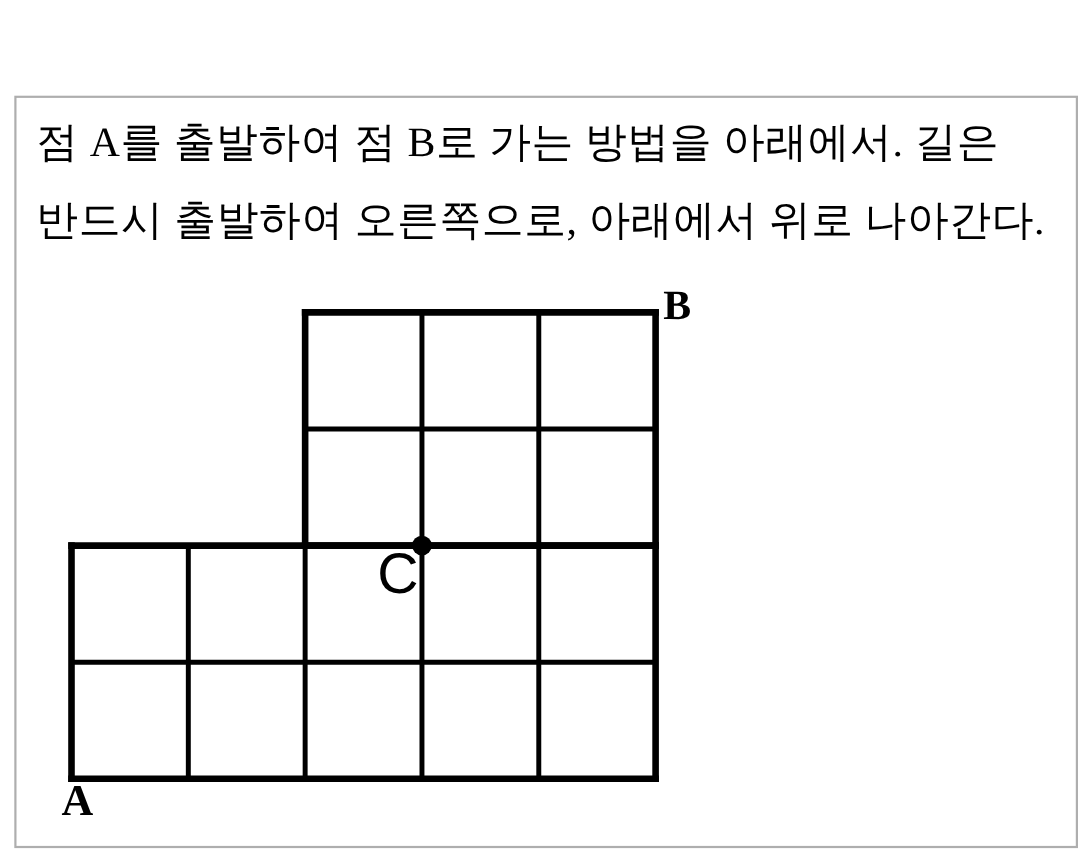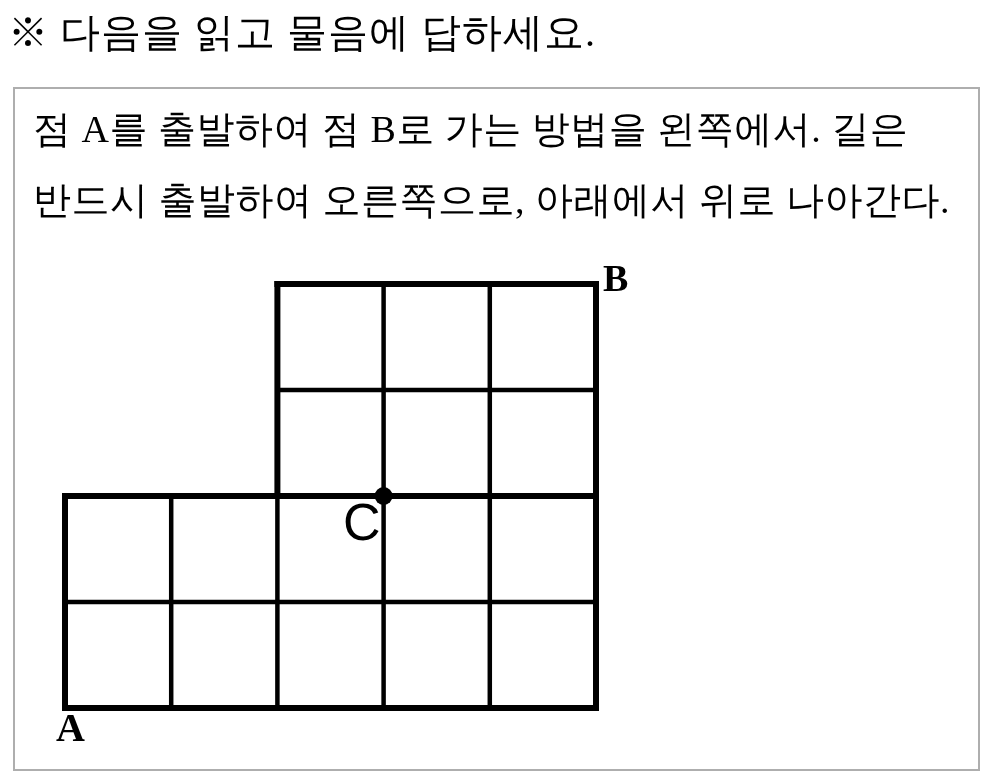--- a/index.html
+++ b/index.html
@@ -62,25 +62,24 @@
     left: 343px; top: 496px; font-size: 52px;
     font-family: "Liberation Sans", "DejaVu Sans", sans-serif;
     font-weight: normal;
   }
 </style>
 </head>
 <body>
 
 <div class="page">
 
-  <div class="instruction">※ 다음을 읽고 물음에 답하세요.</div>
 
   <div class="problem-box"></div>
 
-  <div class="problem-line l1">점 A를 출발하여 점 B로 가는 방법을 왼쪽에서. 길은</div>
+  <div class="problem-line l1">점 A를 출발하여 점 B로 가는 방법을 아래에서. 길은</div>
 
   <div class="problem-line l2">반드시 출발하여 오른쪽으로, 아래에서 위로 나아간다.</div>
 
   <svg class="diagram-svg" viewBox="0 0 993 778">
       <line x1="65" y1="496" x2="65" y2="708" stroke="#000000" stroke-width="6" stroke-linecap="square"></line>
       <line x1="171.2" y1="496" x2="171.2" y2="708" stroke="#000000" stroke-width="4.5" stroke-linecap="square"></line>
       <line x1="277.4" y1="496" x2="277.4" y2="708" stroke="#000000" stroke-width="4.5" stroke-linecap="square"></line>
       <line x1="383.6" y1="496" x2="383.6" y2="708" stroke="#000000" stroke-width="4.5" stroke-linecap="square"></line>
       <line x1="489.8" y1="496" x2="489.8" y2="708" stroke="#000000" stroke-width="4.5" stroke-linecap="square"></line>
       <line x1="596" y1="496" x2="596" y2="708" stroke="#000000" stroke-width="6" stroke-linecap="square"></line>

